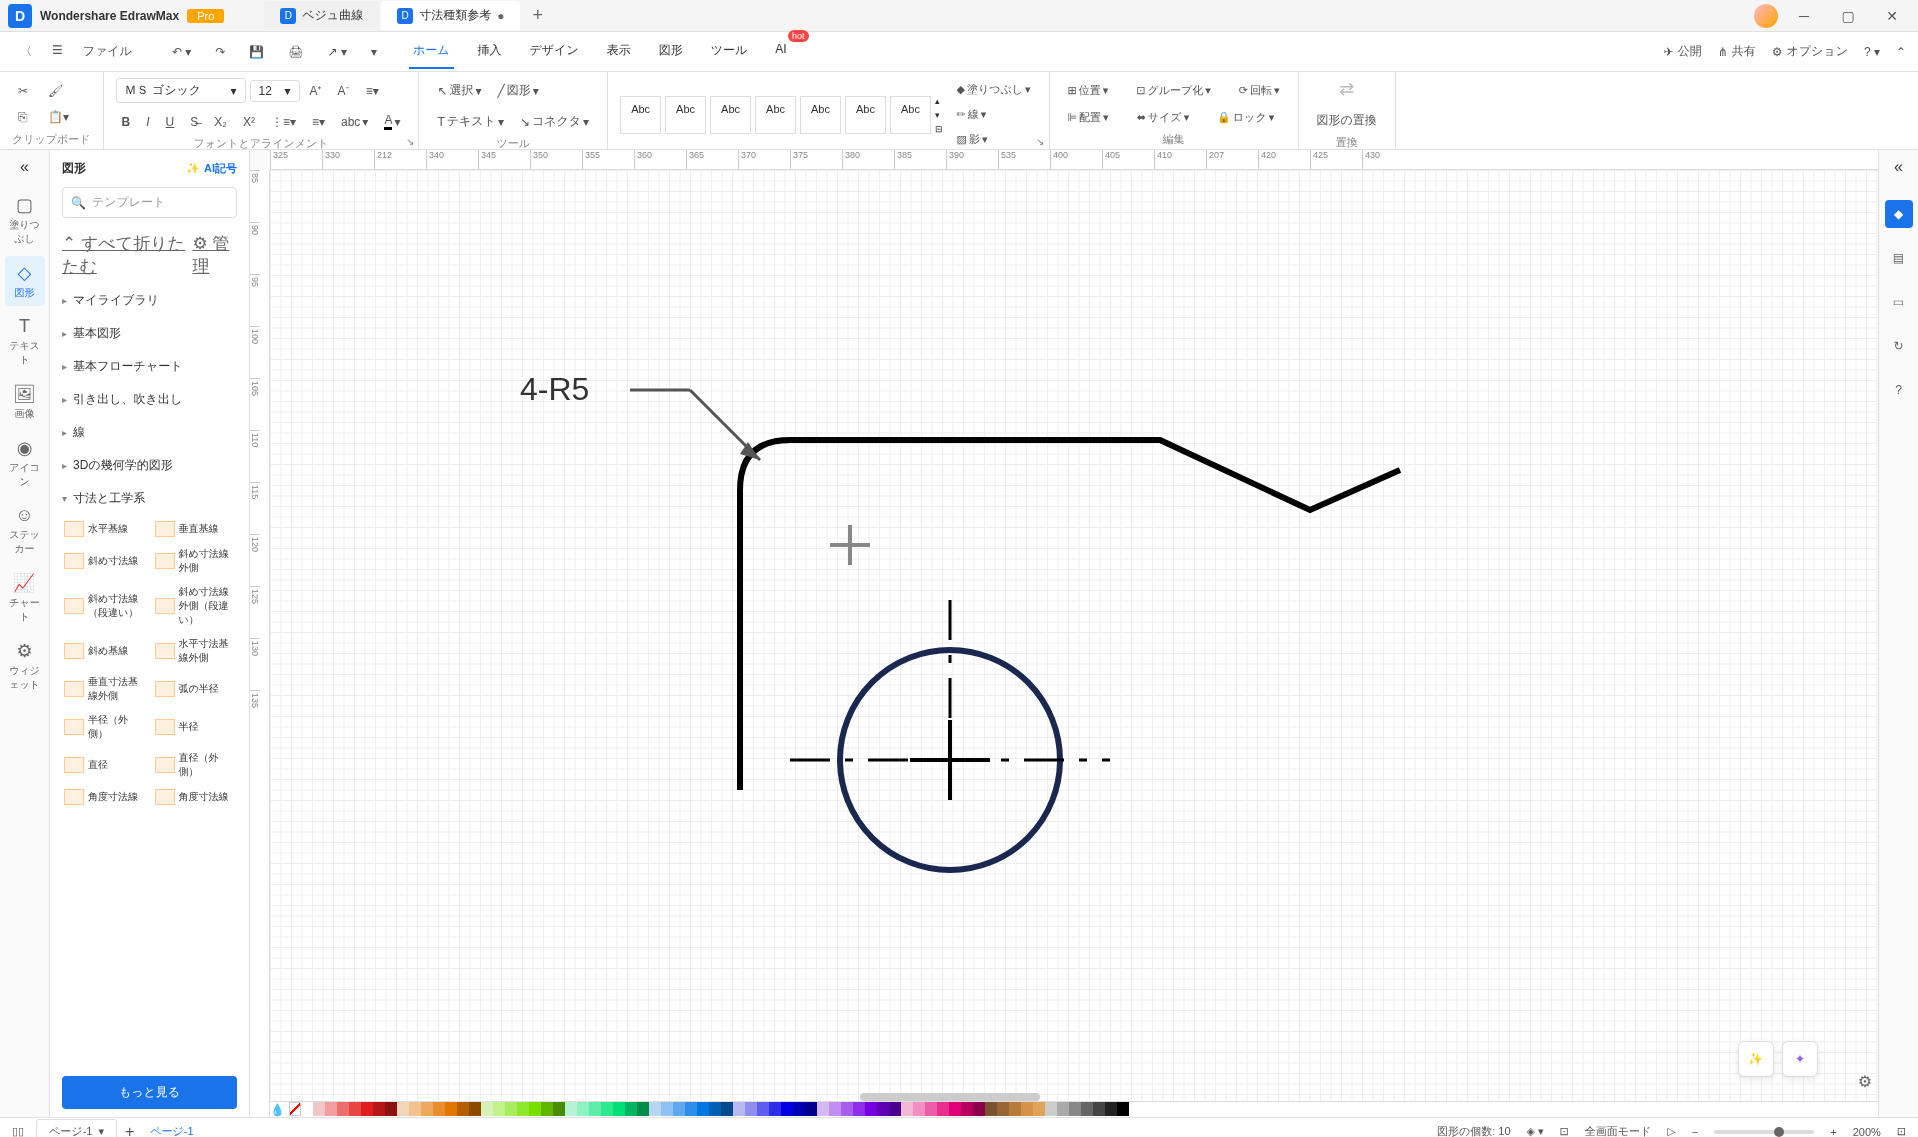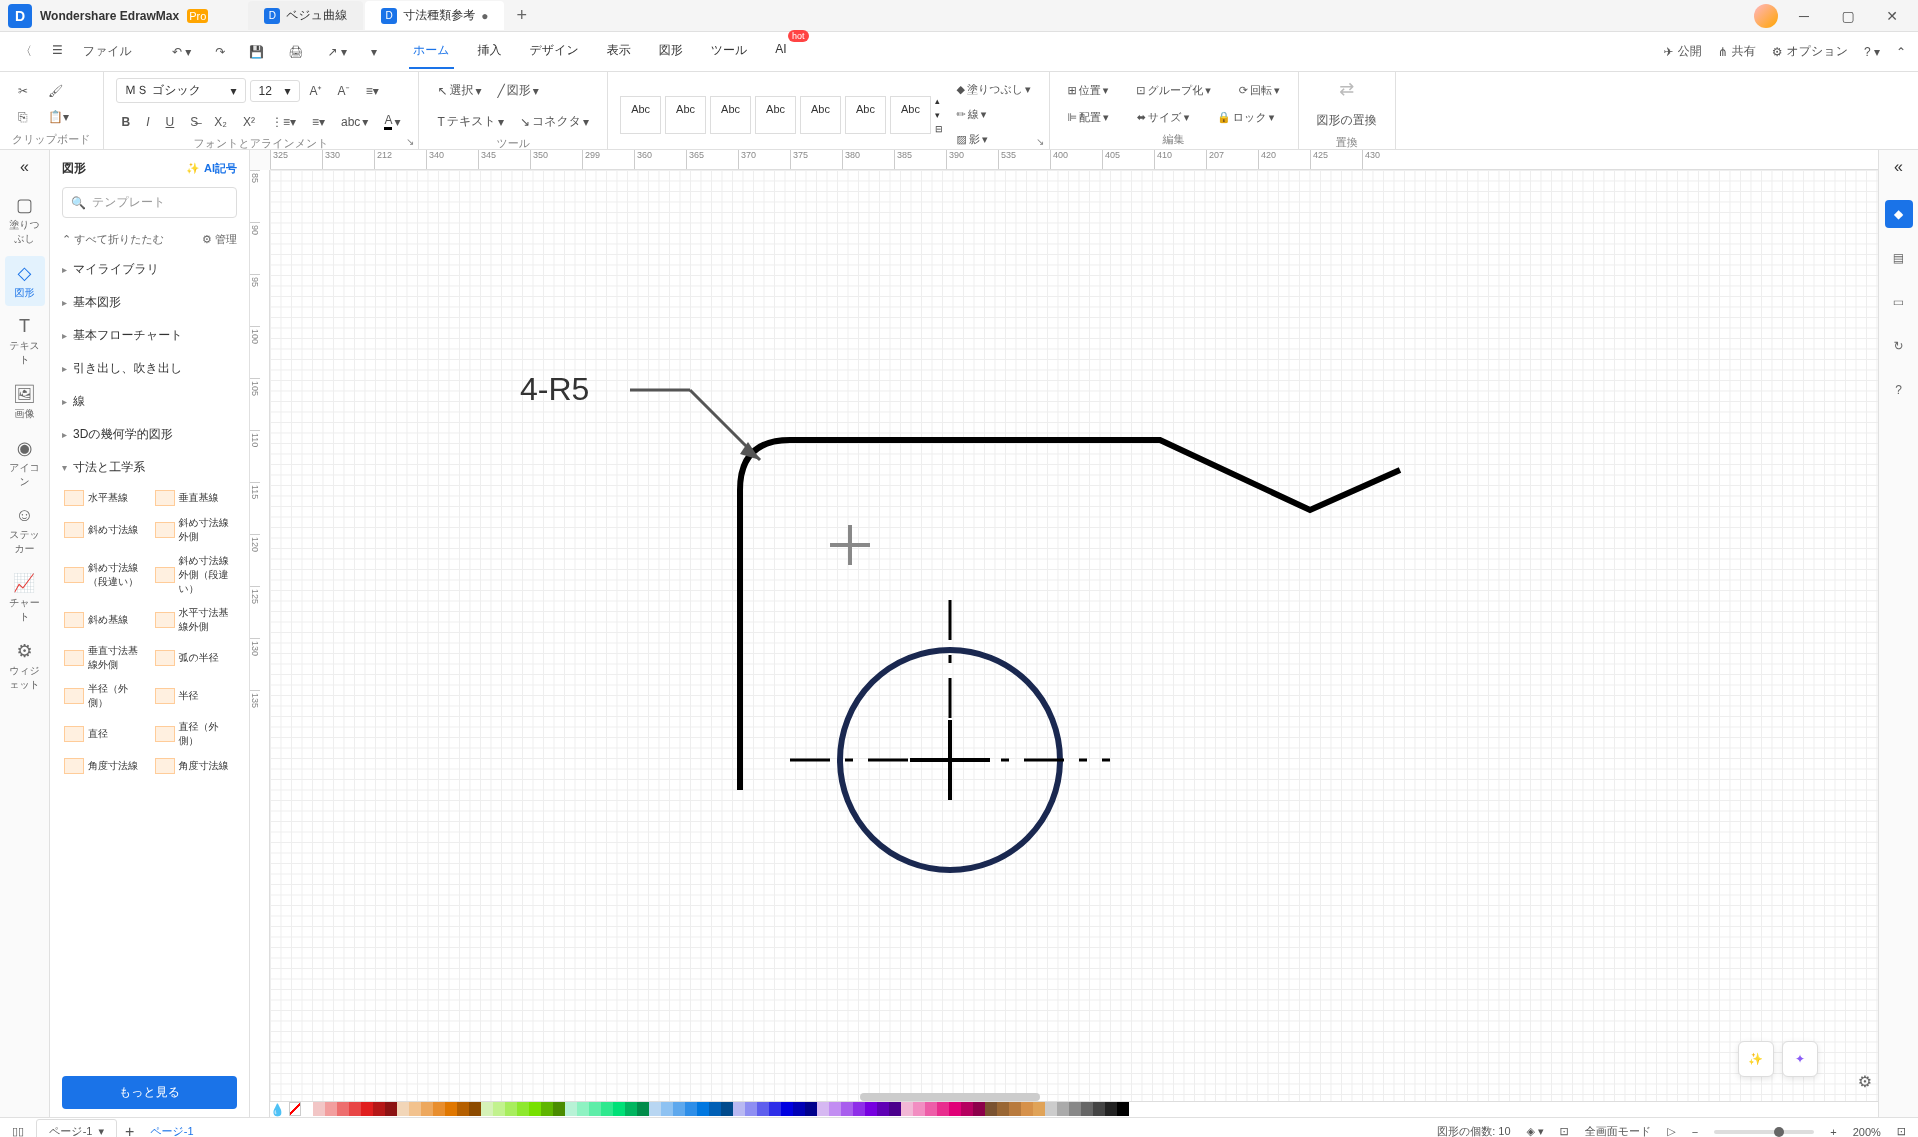--- a/index.html
+++ b/index.html
@@ -2,21 +2,21 @@
 <html><head>
 <meta charset="utf-8">
 <style>
 * { margin: 0; padding: 0; box-sizing: border-box; font-family: "Segoe UI", "Meiryo", sans-serif; }
 body { width: 1918px; height: 1137px; background: #fff; overflow: hidden; font-size: 12px; color: #333; }
 
 
 .title-bar { height: 32px; background: #f5f5f5; display: flex; align-items: center; padding: 0 8px; border-bottom: 1px solid #e0e0e0; }
 .app-icon { width: 24px; height: 24px; background: #1a73e8; border-radius: 4px; display: flex; align-items: center; justify-content: center; color: #fff; font-weight: bold; font-size: 14px; }
 .app-name { margin-left: 8px; font-weight: 600; }
-.pro-badge { background: #ffa500; color: #fff; padding: 1px 2px; border-radius: 3px; font-size: 11px; margin-left: 8px; }
+.pro-badge { background: #ffa500; color: #fff; padding: 1px 10px; border-radius: 3px; font-size: 11px; margin-left: 8px; }
 .doc-tabs { display: flex; margin-left: 40px; gap: 2px; }
 .doc-tab { display: flex; align-items: center; padding: 4px 16px; background: #f0f0f0; border-radius: 4px 4px 0 0; gap: 6px; cursor: pointer; }
 .doc-tab.active { background: #fff; }
 .doc-tab-icon { width: 16px; height: 16px; background: #1a73e8; border-radius: 3px; color: #fff; font-size: 10px; display: flex; align-items: center; justify-content: center; }
 .doc-dirty { color: #666; }
 .add-tab { padding: 4px 10px; font-size: 18px; color: #666; cursor: pointer; }
 .win-controls { margin-left: auto; display: flex; gap: 8px; align-items: center; }
 .win-btn { width: 36px; height: 28px; display: flex; align-items: center; justify-content: center; cursor: pointer; color: #555; font-size: 14px; }
 .avatar-icon { width: 24px; height: 24px; border-radius: 50%; background: linear-gradient(135deg, #ffb6c1, #ffa500); }
 
@@ -53,21 +53,21 @@
 .left-tool { width: 40px; padding: 6px 2px; text-align: center; cursor: pointer; border-radius: 4px; font-size: 10px; color: #666; }
 .left-tool.active { background: #e3f2fd; color: #1a73e8; }
 .left-tool-icon { font-size: 18px; display: block; margin-bottom: 2px; }
 .collapse-btn { font-size: 16px; margin-bottom: 8px; cursor: pointer; }
 
 
 .shapes-panel { width: 200px; background: #fff; border-right: 1px solid #e0e0e0; display: flex; flex-direction: column; }
 .panel-header { display: flex; justify-content: space-between; align-items: center; padding: 10px 12px; font-weight: 600; }
 .ai-link { color: #1a73e8; font-size: 11px; display: flex; align-items: center; gap: 4px; cursor: pointer; }
 .search-box { margin: 0 12px 8px; border: 1px solid #ddd; border-radius: 4px; padding: 6px 8px; display: flex; align-items: center; gap: 6px; color: #999; }
-.panel-actions { display: flex; justify-content: space-between; padding: 6px 12px; font-size: 11px; color: #666; }
+.panel-actions { display: flex; justify-content: space-between; padding: 6px 12px; font-size: 17px; color: #666; text-decoration: underline; }
 .shape-categories { flex: 1; overflow-y: auto; padding: 0 12px; }
 .shape-cat { padding: 8px 0; cursor: pointer; display: flex; align-items: center; gap: 6px; }
 .shape-cat::before { content: "▸"; font-size: 10px; color: #888; }
 .shape-cat.expanded::before { content: "▾"; }
 .shape-items { display: grid; grid-template-columns: 1fr 1fr; gap: 6px; padding: 4px 0; }
 .shape-item { display: flex; align-items: center; gap: 4px; font-size: 10px; cursor: pointer; padding: 2px; }
 .shape-item-icon { width: 20px; height: 16px; background: #fff0e0; border: 1px solid #ffcc99; flex-shrink: 0; }
 .more-btn { margin: 8px 12px; padding: 8px; background: #1a73e8; color: #fff; text-align: center; border-radius: 4px; cursor: pointer; }
 
 
@@ -397,21 +397,21 @@
   </div>
 
   <div class="canvas-area">
     <div class="ruler-h" id="ruler-h">
         <div class="ruler-tick-h">325</div>
         <div class="ruler-tick-h">330</div>
         <div class="ruler-tick-h">212</div>
         <div class="ruler-tick-h">340</div>
         <div class="ruler-tick-h">345</div>
         <div class="ruler-tick-h">350</div>
-        <div class="ruler-tick-h">299</div>
+        <div class="ruler-tick-h">355</div>
         <div class="ruler-tick-h">360</div>
         <div class="ruler-tick-h">365</div>
         <div class="ruler-tick-h">370</div>
         <div class="ruler-tick-h">375</div>
         <div class="ruler-tick-h">380</div>
         <div class="ruler-tick-h">385</div>
         <div class="ruler-tick-h">390</div>
         <div class="ruler-tick-h">535</div>
         <div class="ruler-tick-h">400</div>
         <div class="ruler-tick-h">405</div>

